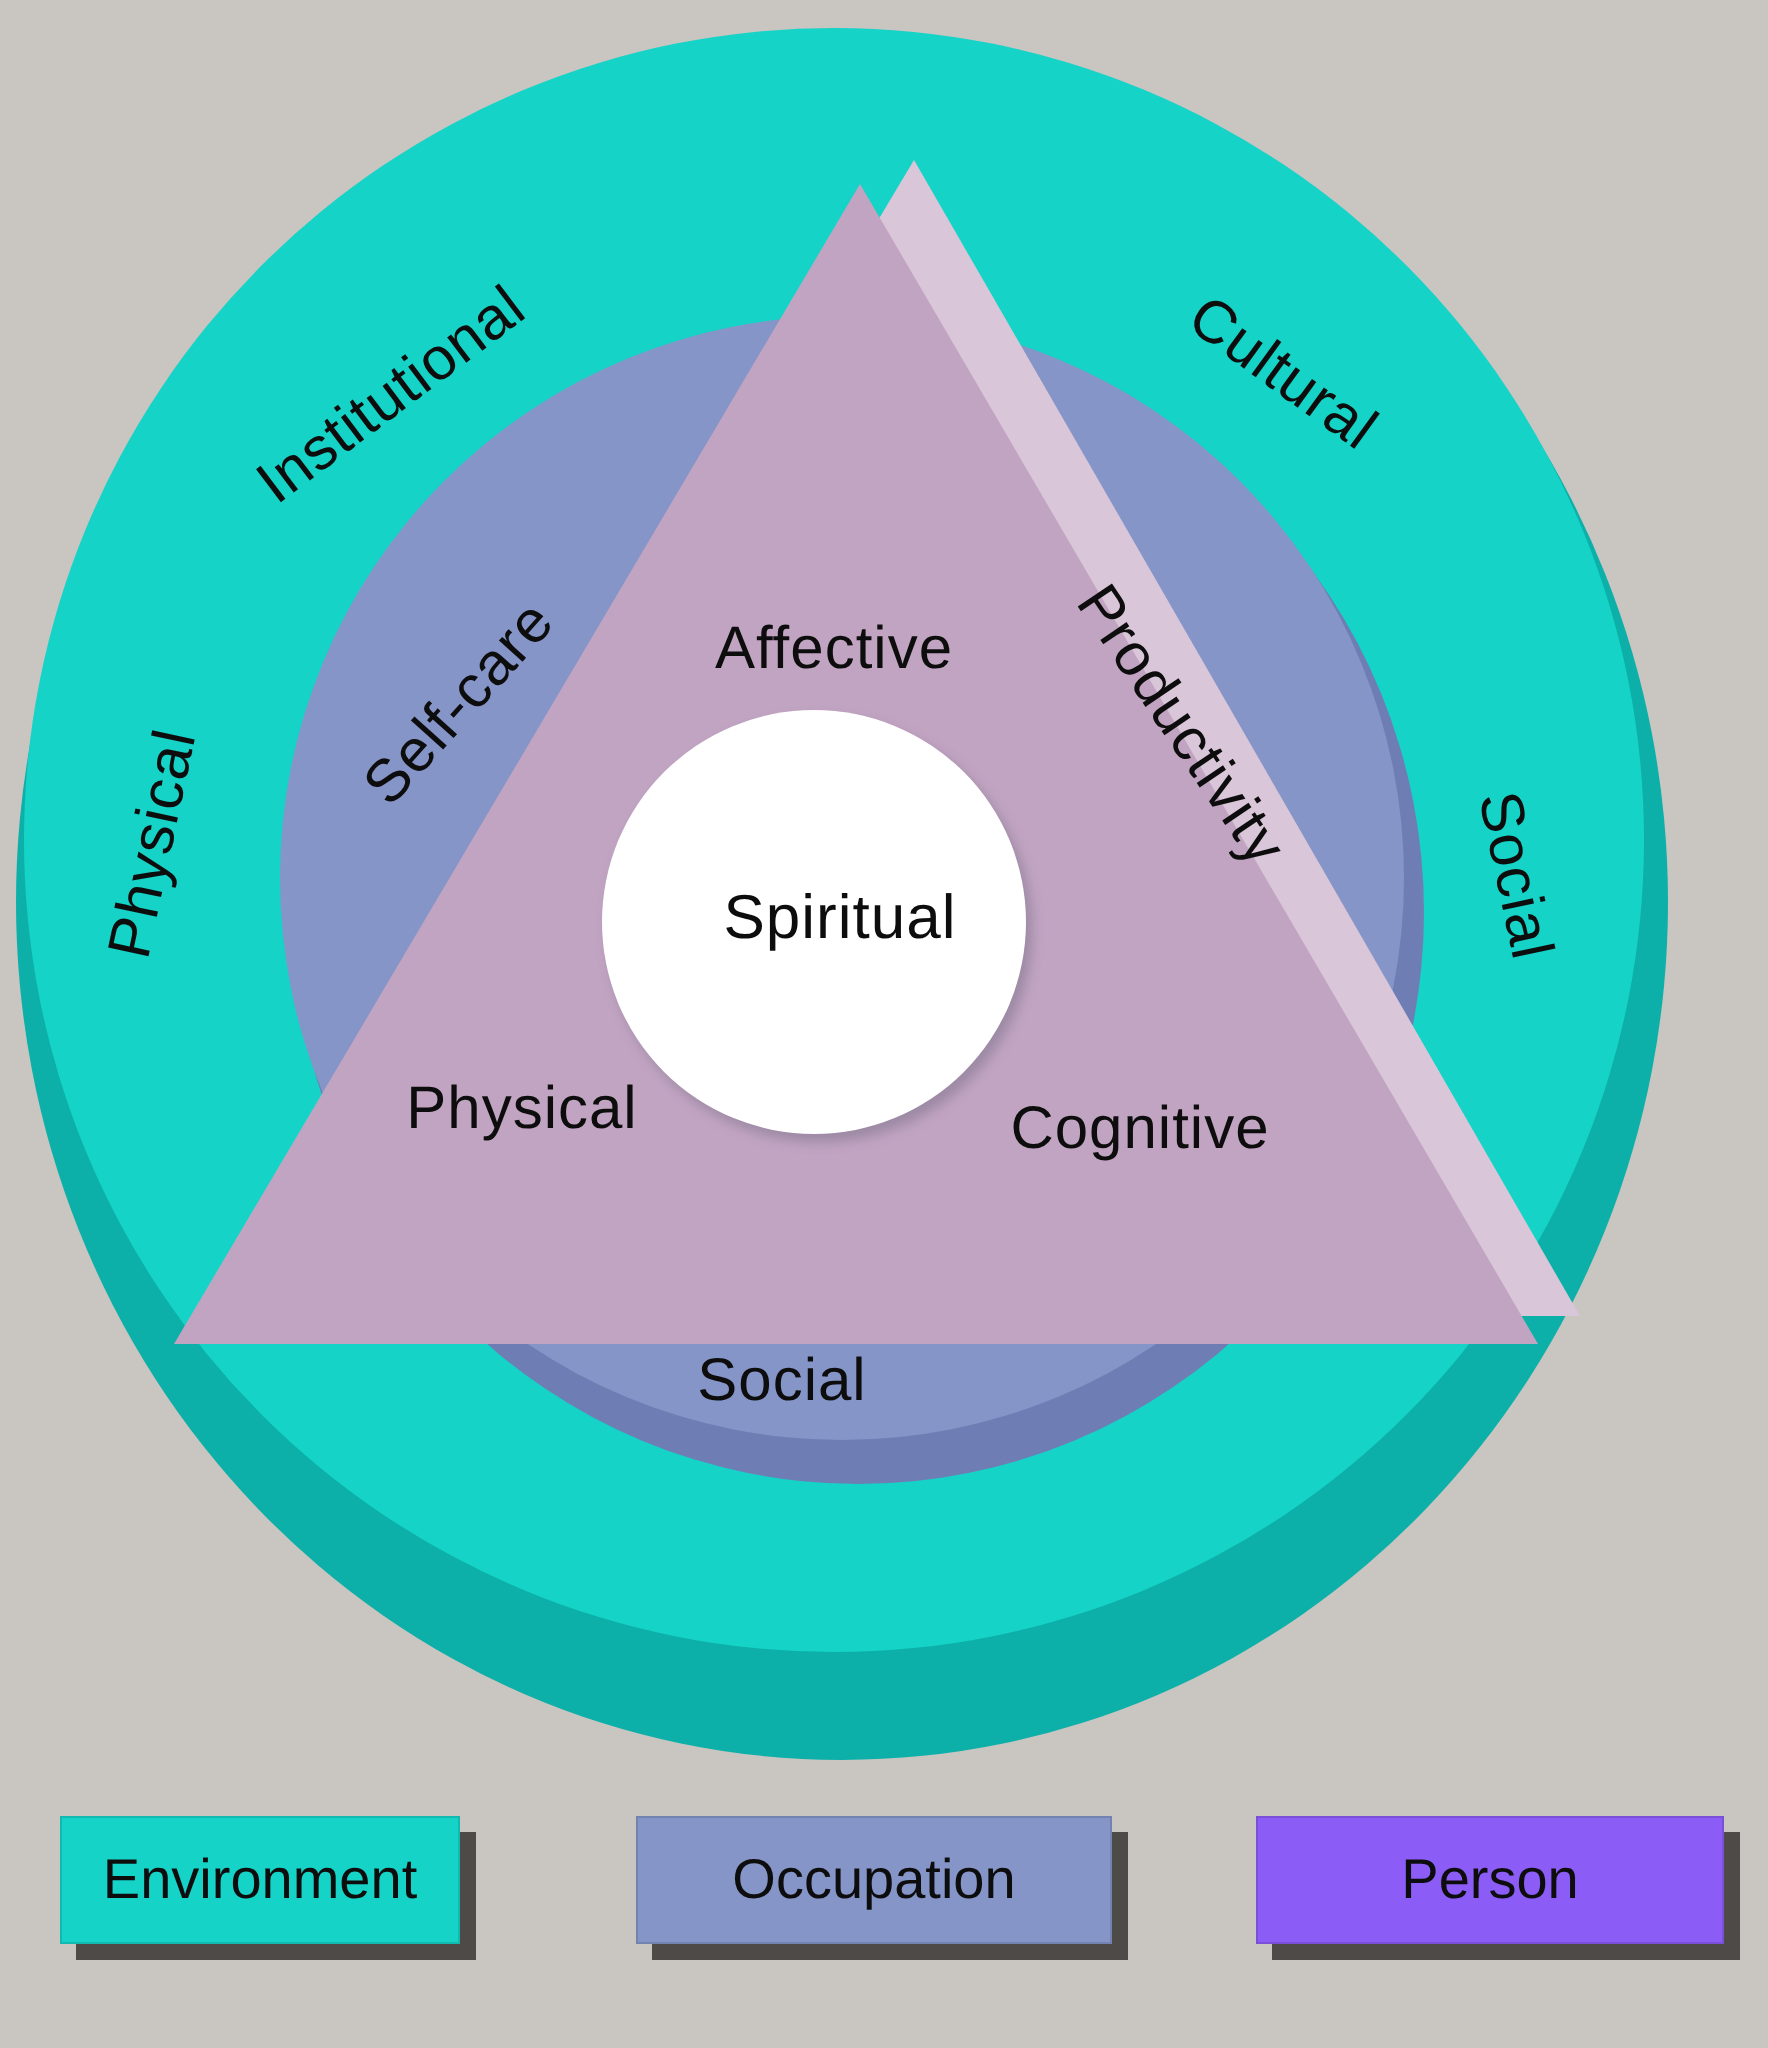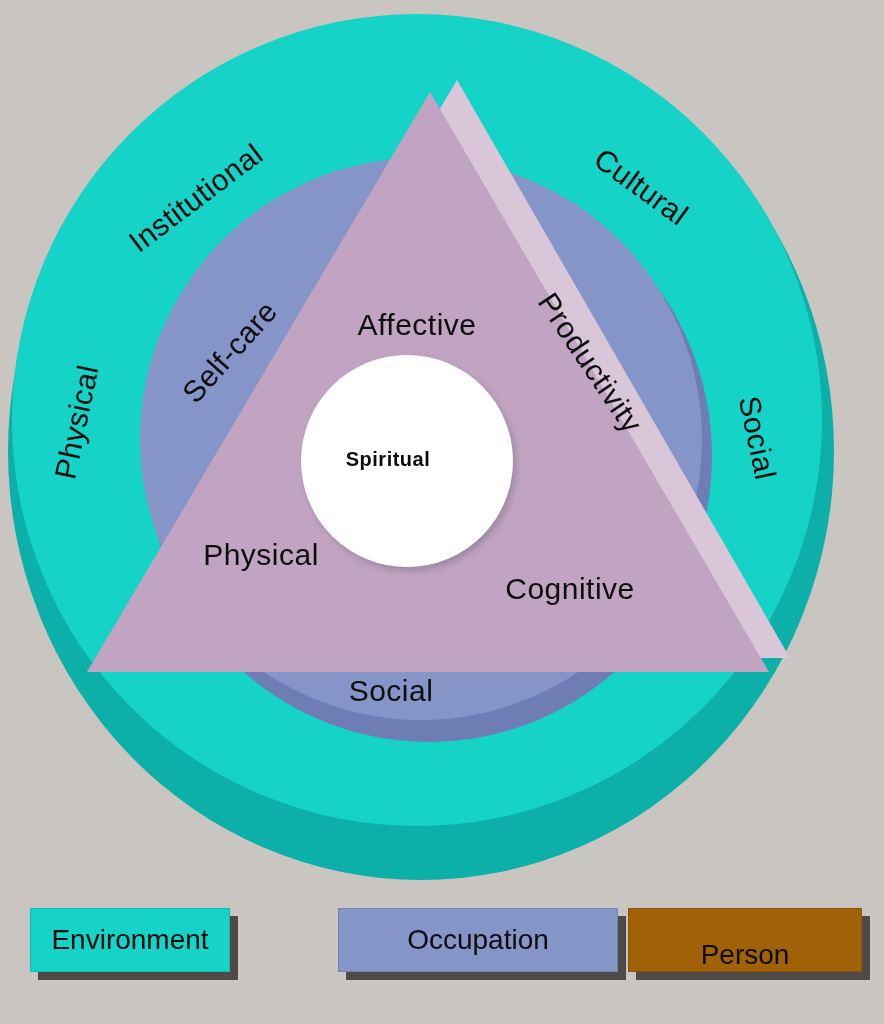--- a/index.html
+++ b/index.html
@@ -41,37 +41,37 @@
   }
   .lbl-institutional   { left: 196px; top: 198px; transform: translate(-50%,-50%) rotate(-37deg); }
   .lbl-cultural        { left: 641px; top: 187px; transform: translate(-50%,-50%) rotate(36deg); }
   .lbl-physical-env    { left: 77px;  top: 422px; transform: translate(-50%,-50%) rotate(-78deg); }
   .lbl-social          { left: 757px; top: 438px; transform: translate(-50%,-50%) rotate(78deg); }
   .lbl-selfcare        { left: 230px; top: 352px; transform: translate(-50%,-50%) rotate(-48deg); }
   .lbl-productivity    { left: 590px; top: 363px; transform: translate(-50%,-50%) rotate(56deg); }
   .lbl-leisure         { left: 391px; top: 691px; }
   .lbl-affective       { left: 417px; top: 325px; }
   .lbl-physical-person { left: 261px; top: 555px; }
-  .lbl-cognitive       { left: 570px; top: 565px; margin-top: 24px; }
-  .lbl-spiritual       { left: 388px; top: 459px; font-size: 20px; font-weight: bold; }
+  .lbl-cognitive       { left: 570px; top: 565px; }
+  .lbl-spiritual       { left: 420px; top: 459px; font-size: 31px; }
 
   
   .legend { position: absolute; left: 0; top: 0; width: 884px; height: 1024px; pointer-events: none; }
   .legend-box {
     position: absolute;
     height: 64px;
     display: flex; align-items: center; justify-content: center;
     font-size: 28px;
     color: #0d0d0d;
     box-shadow: 8px 8px 0 0 #4d4a47;
     border: 1px solid rgba(0,0,0,0.12);
   }
   .legend-env    { left: 30px;  top: 908px; width: 200px; background: #15d3c7; }
-  .legend-occ    { left: 338px; top: 908px; width: 280px; background: #8595c8; }
-  .legend-person { left: 628px; top: 908px; width: 234px; background: #a16207; align-items: flex-end; }
+  .legend-occ    { left: 318px; top: 908px; width: 238px; background: #8595c8; }
+  .legend-person { left: 628px; top: 908px; width: 234px; background: #8b5cf6; }
 </style>
 </head>
 <body>
 
 <div class="canvas">
 
   <div class="circle env-shadow"></div>
   <div class="circle env-main"></div>
 
   <div class="circle occ-shadow"></div>

